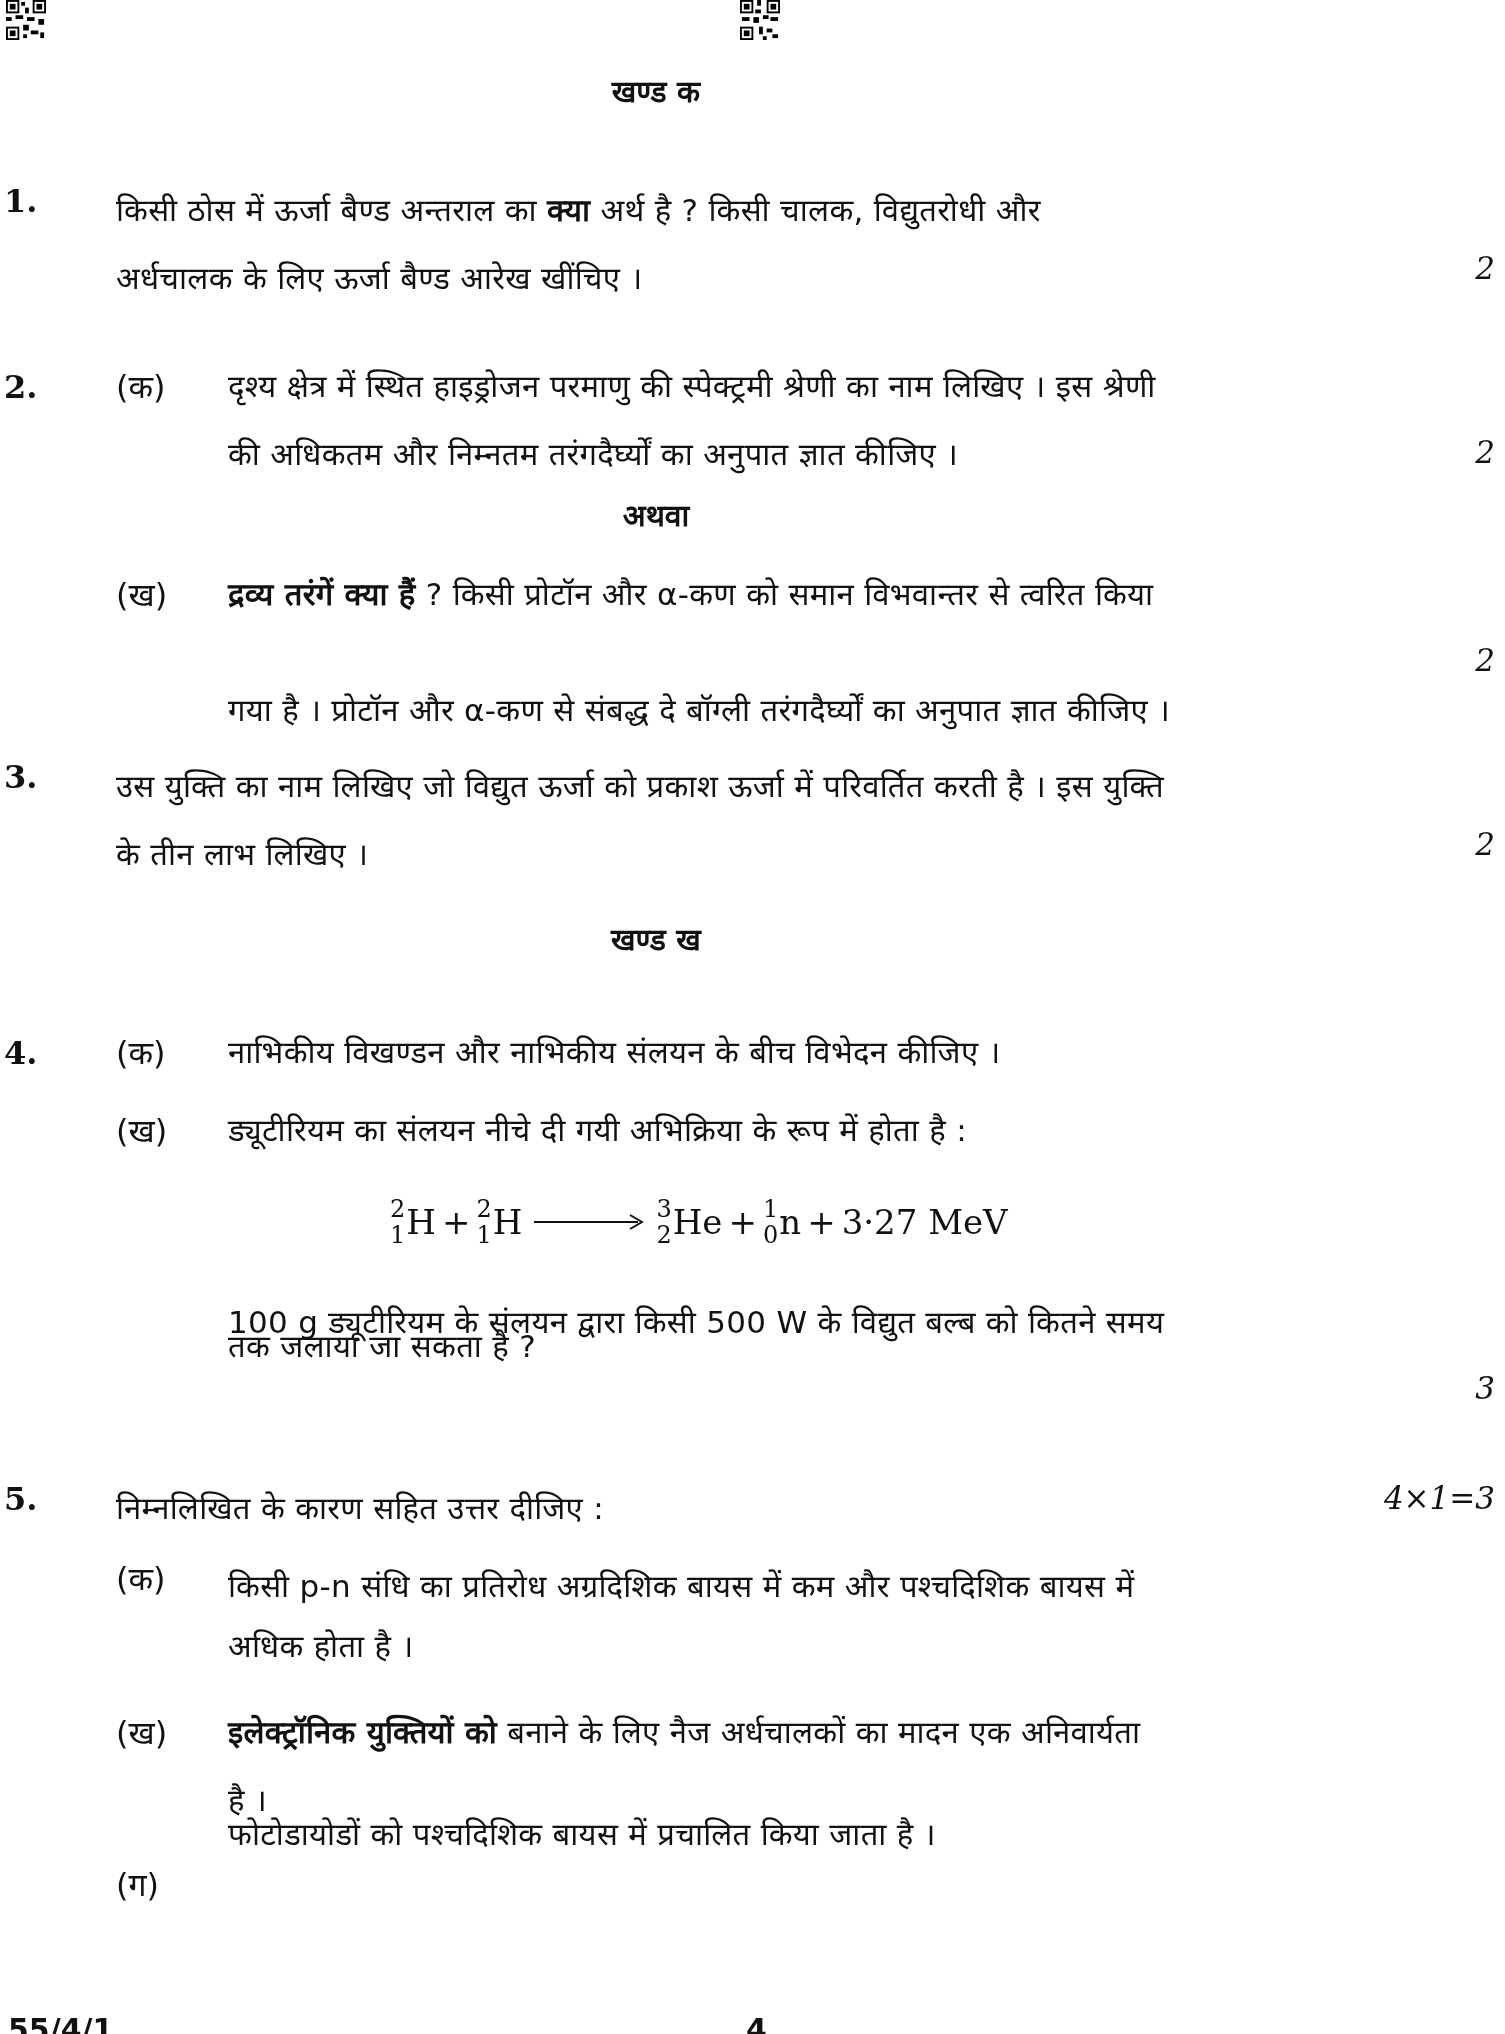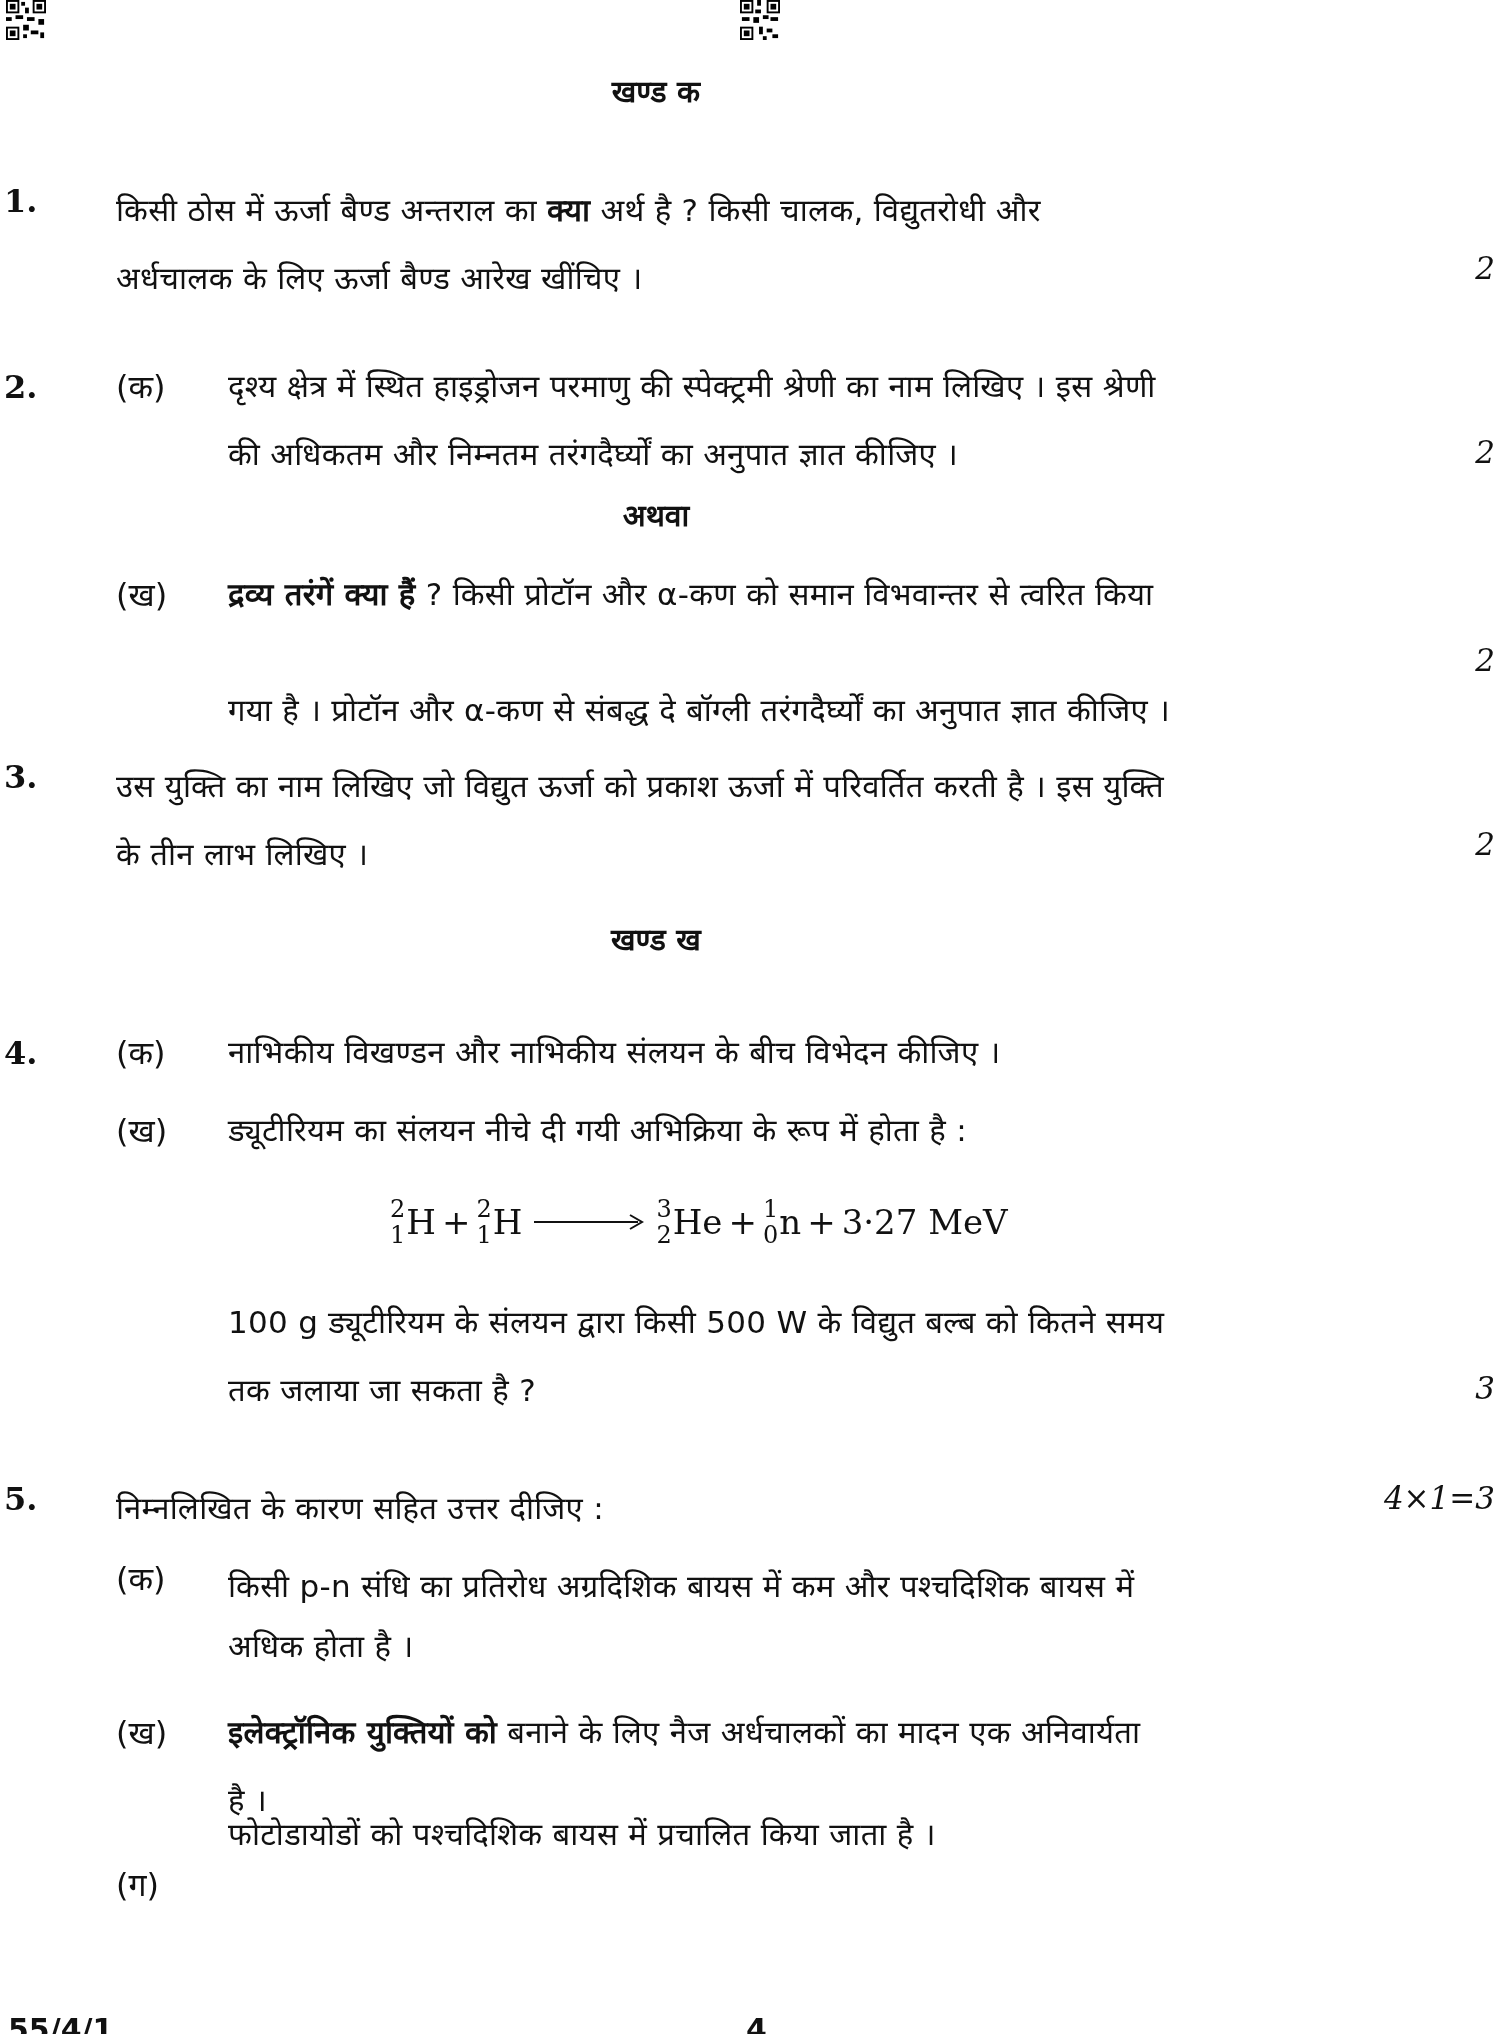--- a/index.html
+++ b/index.html
@@ -176,21 +176,21 @@
         <span>1</span>
         <span>0</span>
       </span>
     <span>n</span>
   </span>
   <span>+</span>
   <span>3·27 MeV</span>
 </div>
 
 <div class="line l2" style="top:1300px;">100 g ड्यूटीरियम के संलयन द्वारा किसी 500 W के विद्युत बल्ब को कितने समय</div>
-<div class="line l2" style="top:1368px;text-align:right;">तक जलाया जा सकता है ?</div>
+<div class="line l2" style="top:1324px;text-align:right;">तक जलाया जा सकता है ?</div>
 <div class="marks" style="top:1370px;">3</div>
 
 <div class="qnum" style="top:1480px;">5.</div>
 <div class="line l1" style="top:1478px;">निम्नलिखित के कारण सहित उत्तर दीजिए :</div>
 <div class="marks" style="top:1480px;">4×1=3</div>
 
 <div class="sublabel" style="top:1556px;">(क)</div>
 <div class="line l2" style="top:1556px;margin-top:8px;">किसी p-n संधि का प्रतिरोध अग्रदिशिक बायस में कम और पश्चदिशिक बायस में</div>
 <div class="line l2" style="top:1624px;">अधिक होता है ।</div>
 

